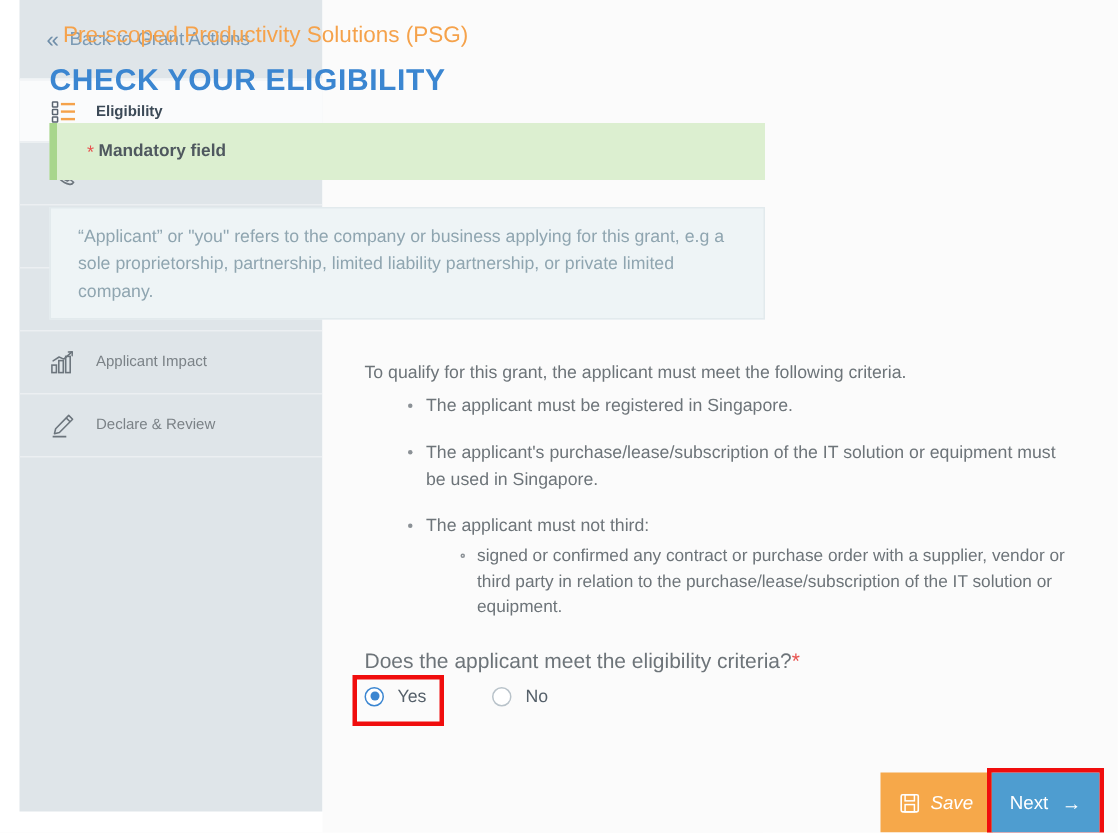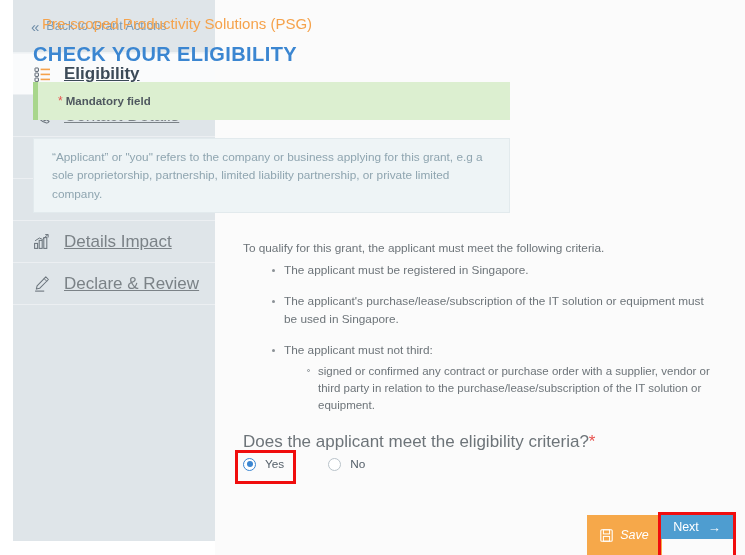--- a/index.html
+++ b/index.html
@@ -72,23 +72,22 @@
     width: 22px;
     height: 22px;
     margin-right: 11px;
     display: flex;
     align-items: center;
     justify-content: center;
     flex: none;
   }
   .nav-ico svg { display: block; }
   .nav-label {
-    font-size: 17px;
+    font-size: 10px;
     color: #7b8287;
-    text-decoration: underline;
   }
   .nav-item.active .nav-label {
     color: #3c4a57;
     font-weight: bold;
   }
 
   
   .main {
     position: absolute;
     left: 215px;
@@ -214,21 +213,21 @@
     width: 3px; height: 3px;
     border: 1px solid #8b9196;
     border-radius: 50%;
     box-sizing: border-box;
   }
 
   .question-row {
     position: absolute;
     left: 243px;
     top: 432px;
-    font-size: 17px;
+    font-size: 14px;
     color: #6d7479;
   }
   .req-star { color: #e8534f; }
 
   .radio-group {
     position: absolute;
     left: 243px;
     top: 457px;
     display: flex;
     align-items: center;
@@ -292,21 +291,21 @@
     font-size: 12.5px;
     box-sizing: border-box;
     font-style: italic;
   }
   .btn-save .ico { margin-right: 7px; display: flex; }
   .btn-next {
     position: absolute;
     left: 661px;
     top: 515px;
     width: 72px;
-    height: 24px;
+    height: 40px;
     background: #4e9dd0;
     display: flex;
     align-items: center;
     justify-content: center;
     color: #ffffff;
     font-size: 12.5px;
     box-sizing: border-box;
   }
   .btn-next .arrow { margin-left: 9px; font-size: 13px; }
   .highlight-next {
@@ -386,21 +385,21 @@
     <div class="nav-item">
       <span class="nav-ico">
         <svg width="18" height="18" viewBox="0 0 18 18">
           <rect x="1.6" y="10.4" width="3" height="5" fill="none" stroke="#6c757d" stroke-width="1.05"></rect>
           <rect x="6.2" y="7.4" width="3" height="8" fill="none" stroke="#6c757d" stroke-width="1.05"></rect>
           <rect x="10.8" y="4.6" width="3" height="10.8" fill="none" stroke="#6c757d" stroke-width="1.05"></rect>
           <path d="M2.4 7.6 L6.4 5 L9.5 6.4 L14.6 1.9" fill="none" stroke="#6c757d" stroke-width="1" stroke-linecap="round" stroke-linejoin="round"></path>
           <path d="M12.6 1.6 L15.2 1.5 L15.1 4.1" fill="none" stroke="#6c757d" stroke-width="1" stroke-linecap="round" stroke-linejoin="round"></path>
         </svg>
       </span>
-      <span class="nav-label">Details Impact</span>
+      <span class="nav-label">Applicant Impact</span>
     </div>
 
     <div class="nav-item">
       <span class="nav-ico">
         <svg width="18" height="18" viewBox="0 0 18 18">
           <path d="M12.8 1.9 L15.4 4.5 L6.6 13.3 L3.3 14.1 L4.1 10.8 Z" fill="none" stroke="#6c757d" stroke-width="1.05" stroke-linejoin="round"></path>
           <line x1="11.1" y1="3.6" x2="13.7" y2="6.2" stroke="#6c757d" stroke-width="1"></line>
           <line x1="2.1" y1="16.1" x2="11.2" y2="16.1" stroke="#6c757d" stroke-width="1.1"></line>
         </svg>
       </span>

